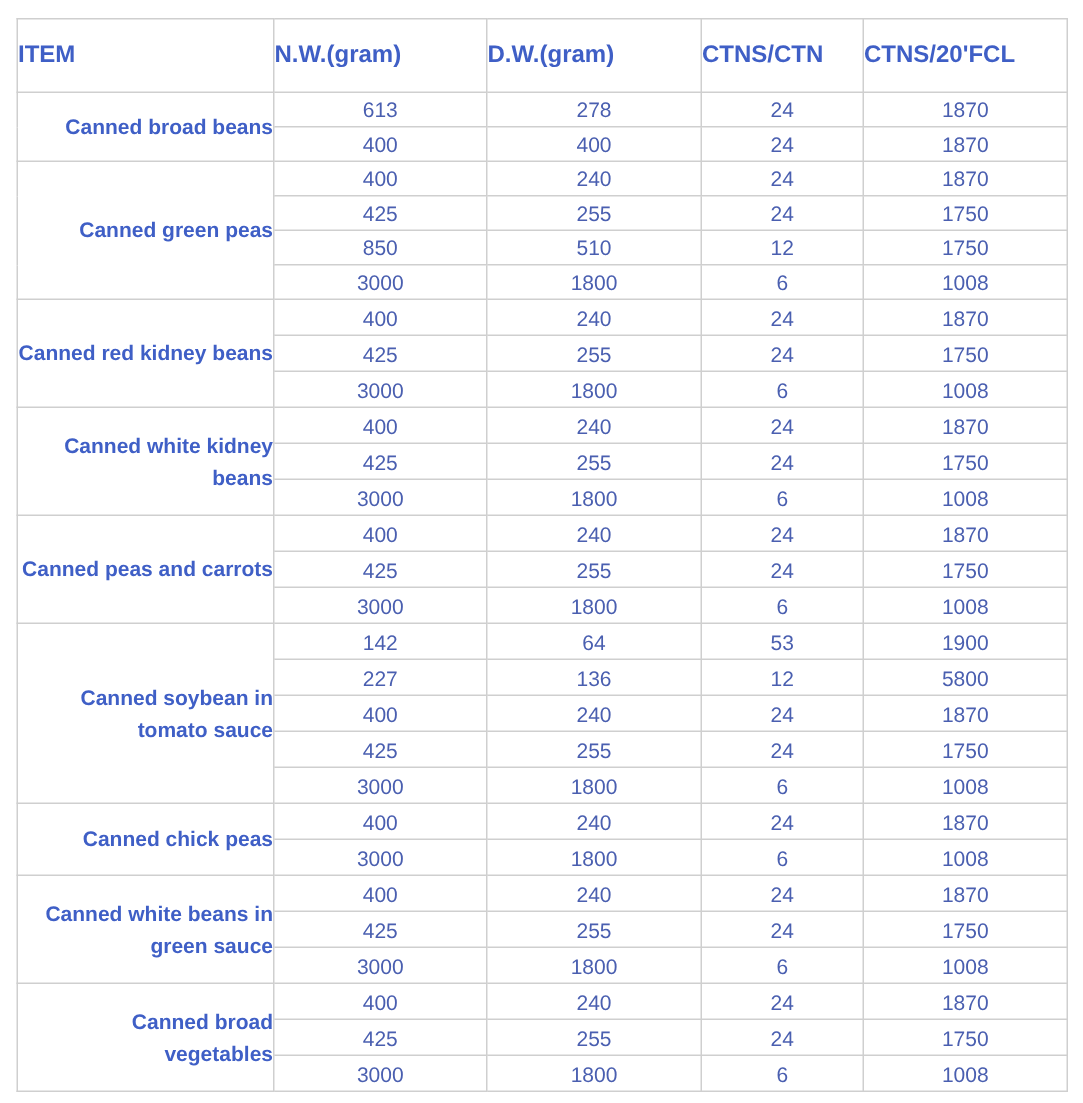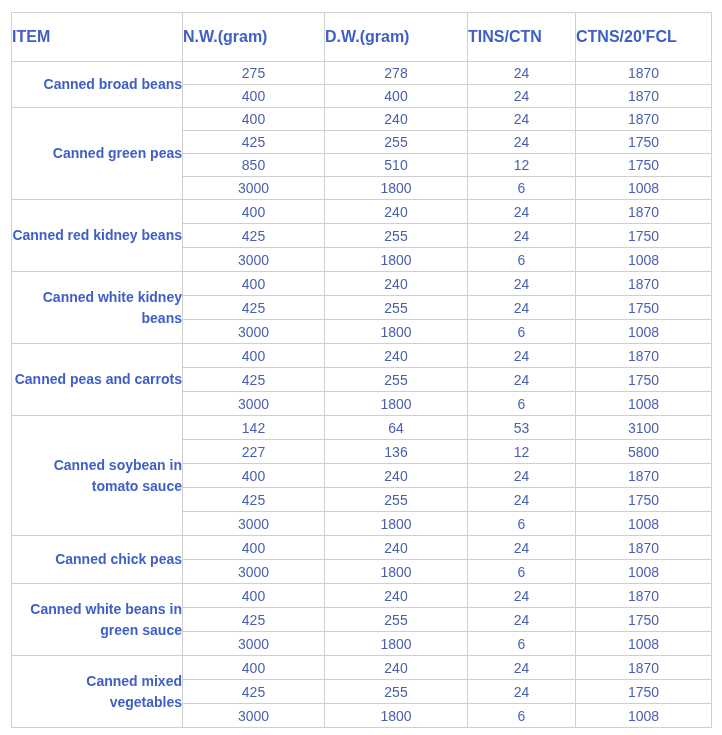--- a/index.html
+++ b/index.html
@@ -35,28 +35,28 @@
       <col style="width:142px">
       <col style="width:143px">
       <col style="width:108px">
       <col style="width:136px">
   </colgroup>
   <thead>
     <tr>
       <th>ITEM</th>
       <th>N.W.(gram)</th>
       <th>D.W.(gram)</th>
-      <th>TINS/CTN</th>
+      <th>CTNS/CTN</th>
       <th>CTNS/20'FCL</th>
     </tr>
   </thead>
   <tbody id="tbody">
       <tr>
         <td class="item" rowspan="2">Canned broad beans</td>
-        <td class="val">275</td>
+        <td class="val">613</td>
         <td class="val">278</td>
         <td class="val">24</td>
         <td class="val">1870</td>
       </tr>
       <tr>
         <td class="val">400</td>
         <td class="val">400</td>
         <td class="val">24</td>
         <td class="val">1870</td>
       </tr>
@@ -140,21 +140,21 @@
         <td class="val">3000</td>
         <td class="val">1800</td>
         <td class="val">6</td>
         <td class="val">1008</td>
       </tr>
       <tr class="r24">
         <td class="item" rowspan="5">Canned soybean in tomato sauce</td>
         <td class="val">142</td>
         <td class="val">64</td>
         <td class="val">53</td>
-        <td class="val">3100</td>
+        <td class="val">1900</td>
       </tr>
       <tr class="r24">
         <td class="val">227</td>
         <td class="val">136</td>
         <td class="val">12</td>
         <td class="val">5800</td>
       </tr>
       <tr class="r24">
         <td class="val">400</td>
         <td class="val">240</td>
@@ -199,21 +199,21 @@
         <td class="val">24</td>
         <td class="val">1750</td>
       </tr>
       <tr class="r24">
         <td class="val">3000</td>
         <td class="val">1800</td>
         <td class="val">6</td>
         <td class="val">1008</td>
       </tr>
       <tr class="r24">
-        <td class="item" rowspan="3">Canned mixed vegetables</td>
+        <td class="item" rowspan="3">Canned broad vegetables</td>
         <td class="val">400</td>
         <td class="val">240</td>
         <td class="val">24</td>
         <td class="val">1870</td>
       </tr>
       <tr class="r24">
         <td class="val">425</td>
         <td class="val">255</td>
         <td class="val">24</td>
         <td class="val">1750</td>

